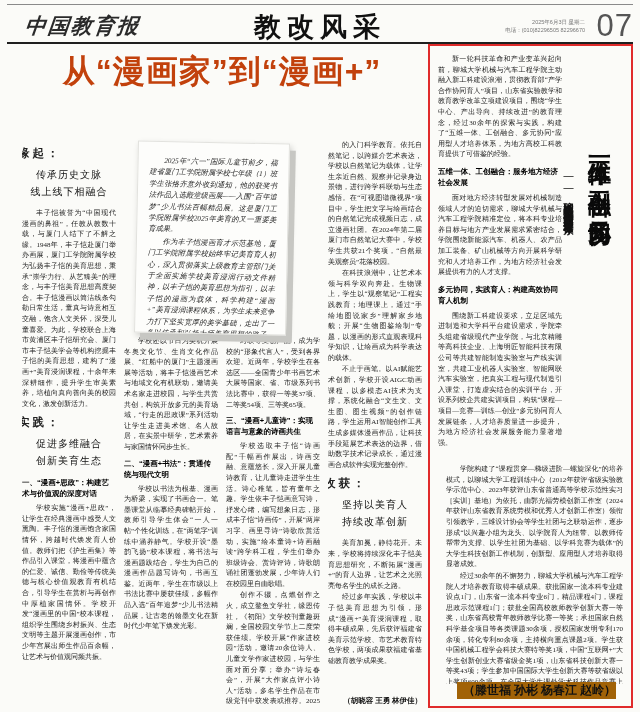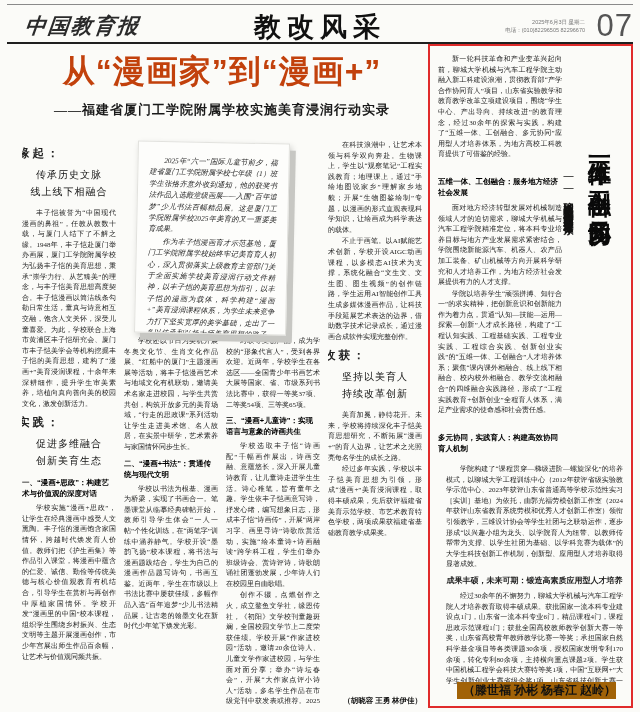--- a/index.html
+++ b/index.html
@@ -93,21 +93,21 @@
   }
 
   
   .right-article {
     position:absolute; left:428px; top:44px; width:205px; height:664px;
     border:2.5px solid #e02b2b; background:#fbfbf8;
   }
   .ra-topcol {
     position:absolute; left:8px; top:8px; width:124px; height:404px; overflow:hidden;
   }
-  .ra-topcol .it-head3, .ra-bottom .it-head3 { font-size:7.5px; margin:16px 0 5px 0; }
+  .ra-topcol .it-head3, .ra-bottom .it-head3 { font-size:7.5px; margin:6px 0 5px 0; }
   .ra-vertical-subtitle {
     position:absolute; right:56px; top:124px; height:300px;
     writing-mode:vertical-rl; text-orientation:upright;
     font-size:10px; font-weight:bold; letter-spacing:1px; color:#111;
     font-family:"Liberation Serif", serif;
   }
   .ra-vertical-title {
     position:absolute; right:16px; top:96px; height:328px;
     writing-mode:vertical-rl; text-orientation:upright;
     font-size:23px; font-weight:bold; color:#0a0a0a; letter-spacing:1px;
@@ -137,21 +137,20 @@
     <div>2025年6月3日 星期二</div>
     <div>电话：(010)82296505 82296670</div>
   </div>
   <div class="page-number">07</div>
 </div>
 
 <div class="mainrule" style="background: rgb(31, 31, 31);"></div>
 
 <div class="left-article">
   <div class="la-title">从“漫画家”到“漫画+”</div>
-  <div class="la-subtitle">——福建省厦门工学院附属学校实施美育浸润行动实录</div>
 
   <div class="la-cols">
     <div class="col">
         <div class="it-label">缘起：</div>
         <div class="it-head2">
           <div>传承历史文脉</div>
           <div>线上线下相融合</div>
         </div>
         <div class="it-para">丰子恺被誉为“中国现代漫画的鼻祖”，任教从教数十载，与厦门人结下了不解之缘。1948年，丰子恺赴厦门举办画展，厦门工学院附属学校为弘扬丰子恺的美育思想，秉承“崇学力行、从艺臻美”的理念，与丰子恺美育思想高度契合。丰子恺漫画以简洁线条勾勒日常生活，童真与诗意相互交融，饱含人文关怀，深受儿童喜爱。为此，学校联合上海市黄浦区丰子恺研究会、厦门市丰子恺美学会等机构挖掘丰子恺的美育思想，建构了“漫画+”美育浸润课程，十余年来深耕细作，提升学生审美素养，培植向真向善向美的校园文化，激发创新活力。</div>
         <div class="it-label">实践：</div>
@@ -167,20 +166,21 @@
         <div class="it-head3">二、“漫画+书法”：贯通传统与现代文明</div>
         <div class="it-para">学校以书法为根基、漫画为桥梁，实现了书画合一。笔墨课堂从临摹经典碑帖开始，教师引导学生体会“一人一帖”个性化训练，在“两笔字”训练中涵养静气。学校开设“墨韵飞扬”校本课程，将书法与漫画题跋结合，学生为自己的漫画作品题写诗句，书画互鉴。近两年，学生在市级以上书法比赛中屡获佳绩，多幅作品入选“百年追梦”少儿书法精品展，让古老的翰墨文化在新时代少年笔下焕发光彩。</div>
       </div>
     <div class="col col-pad">
         <div class="it-para">对联等文创产品，成为学校的“形象代言人”，受到各界欢迎。近两年，学校学生在各选区——全国青少年书画艺术大展等国家、省、市级系列书法比赛中，获得一等奖37项、二等奖54项、三等奖65项。</div>
         <div class="it-head3">三、“漫画+儿童诗”：实现语言与意象的诗画共生</div>
         <div class="it-para">学校选取丰子恺“诗画配”千幅画作展出，诗画交融、意蕴悠长，深入开展儿童诗教育，让儿童诗走进学生生活。诗心稚笔，皆有童年之趣。学生依丰子恺画意写诗，抒发心绪，编写想象日志，形成丰子恺“诗画传”，开展“两岸习字、画里寻诗”诗歌欣赏活动，实施“绘本童诗+诗画融读”跨学科工程，学生们举办班级诗会、赏诗评诗，诗歌朗诵社团蓬勃发展，少年诗人们在校园里自由歌唱。</div>
         <div class="it-para">创作不辍，点燃创作之火，成立鳌鱼文学社，缘恩传社，《初阳》文学校刊童趣斑斓，全国校园文学节上二度荣获佳绩。学校开展“作家进校园”活动，邀请20余位诗人、儿童文学作家进校园，与学生面对面分享；举办“诗坛春会”，开展“大作家点评小诗人”活动，多名学生作品在市级党刊中获发表或推荐。2025年上半年，一年级（1）班学生林子琪创作的儿童诗、六年级（4）班学生杨佳璐的作品《冬日里的暖阳》在市级刊物上发表。</div>
       </div>
     <div class="col">
+      <div class="it-para">的入门科学教育。依托自然笔记，以跨媒介艺术表达，学校以自然笔记为载体，让学生亲近自然、观察并记录身边景物，进行跨学科联动与生态感悟。在“可视图谱微视界”项目中，学生把文字与绘画结合的自然笔记完成视频日志，成立漫画社团。在2024年第二届厦门市自然笔记大赛中，学校学生共获21个奖项，“自然最美观察员”花落校园。</div>
         <div class="it-para">在科技浪潮中，让艺术本领与科学双向奔赴。生物课上，学生以“观察笔记”工程实践教育；地理课上，通过“手绘地图说家乡”理解家乡地貌；开展“生物图鉴绘制”专题，以漫画的形式直观表现科学知识，让绘画成为科学表达的载体。</div>
         <div class="it-para">不止于画笔。以AI赋能艺术创新，学校开设AIGC动画课程，以多模态AI技术为支撑，系统化融合“文生文、文生图、图生视频”的创作链路，学生运用AI智能创作工具生成多媒体漫画作品，让科技手段延展艺术表达的边界，借助数字技术记录成长，通过漫画合成软件实现完整创作。</div>
         <div class="it-label">收获：</div>
         <div class="it-head2">
           <div>坚持以美育人</div>
           <div>持续改革创新</div>
         </div>
         <div class="it-para">美育加冕，静待花开。未来，学校将持续深化丰子恺美育思想研究，不断拓展“漫画+”的育人边界，让艺术之光照亮每名学生的成长之路。</div>
         <div class="it-para">经过多年实践，学校以丰子恺美育思想为引领，形成“漫画+”美育浸润课程，取得丰硕成果，先后获评福建省美育示范学校、市艺术教育特色学校，两项成果获福建省基础教育教学成果奖。</div>
         <div class="byline">（胡晓容 王勇 林伊佳）</div>
@@ -191,25 +191,23 @@
       <div class="it-para">2025年“六一”国际儿童节前夕，福建省厦门工学院附属学校七年级（1）班学生张恪齐意外收到通知，他的获奖书法作品入选殿堂级画展——入围“百年追梦”少儿书法百幅精品展。这是厦门工学院附属学校2025年美育的又一重要美育成果。</div>
       <div class="it-para">作为丰子恺漫画育才示范基地，厦门工学院附属学校始终牢记美育育人初心，深入贯彻落实上级教育主管部门关于全面实施学校美育浸润行动文件精神，以丰子恺的美育思想为指引，以丰子恺的漫画为载体，科学构建“漫画+”美育浸润课程体系，为学生未来竞争力打下坚实宽厚的美学基础，走出了一条以传承和弘扬大师美育思想的路子，推动学校美育工作高质量发展之路。</div>
     </div>
 </div>
 
 <div class="right-article" style="border-color: rgb(224, 43, 43);">
   <div class="ra-topcol">
       <div class="it-para">新一轮科技革命和产业变革兴起向前，聊城大学机械与汽车工程学院主动融入新工科建设浪潮，贯彻教育部“产学合作协同育人”项目，山东省实验教学和教育教学改革立项建设项目，围绕“学生中心、产出导向、持续改进”的教育理念，经过30余年的探索与实践，构建了“五维一体、工创融合、多元协同”应用型人才培养体系，为地方高校工科教育提供了可借鉴的经验。</div>
       <div class="it-head3">五维一体、工创融合：服务地方经济社会发展</div>
       <div class="it-para">面对地方经济转型发展对机械制造领域人才的迫切需求，聊城大学机械与汽车工程学院精准定位，将本科专业培养目标与地方产业发展需求紧密结合，学院围绕新能源汽车、机器人、农产品加工装备、矿山机械等方向开展科学研究和人才培养工作，为地方经济社会发展提供有力的人才支撑。</div>
-      <div class="it-para">学院以培养学生“顽强拼搏、知行合一”的求实精神，把创新意识和创新能力作为着力点，贯通“认知—技能—运用—探索—创新”人才成长路径，构建了“工程认知实践、工程基础实践、工程专业实践、工程综合实践、创新创业实践”的“五维一体、工创融合”人才培养体系；聚焦“课内课外相融合、线上线下相融合、校内校外相融合、教学交流相融合”的四维融合实践路径，形成了“工程实践教育+创新创业”全程育人体系，满足产业需求的使命感和社会责任感。</div>
       <div class="it-head3">多元协同，实践育人：构建高效协同育人机制</div>
       <div class="it-para">围绕新工科建设要求，立足区域先进制造和大学科平台建设需求，学院牵头组建省级现代产业学院，与北京精雕等高科技企业、上海明匠智能科技有限公司等共建智能制造实验室与产线实训室，共建工业机器人实验室、智能网联汽车实验室，把真实工程与现代制造引入课堂，打造虚实结合的实训平台，开设系列校企共建实训项目，构筑“课程—项目—竞赛—训练—创业”多元协同育人发展链条，人才培养质量进一步提升，为地方经济社会发展服务能力显著增强。</div>
     </div>
   <div class="ra-vertical-subtitle">——聊城大学机械与汽车工程学院构建应用型人才培养体系</div>
   <div class="ra-vertical-title">五维一体 工创融合 多元协同</div>
   <div class="ra-bottom">
       <div class="it-para">学院构建了“课程贯穿—梯级进阶—螺旋深化”的培养模式，以聊城大学工程训练中心（2012年获评省级实验教学示范中心、2023年获评山东省普通高等学校示范性实习［实训］基地）为依托，由郭光福劳模创新工作室（2024年获评山东省教育系统劳模和优秀人才创新工作室）领衔引领教学，三维设计协会等学生社团与之联动运作，逐步形成“以兴趣小组为龙头、以学院育人为纽带、以教师传帮带为支撑、以学生社团为基础、以学科竞赛为载体”的大学生科技创新工作机制，创新型、应用型人才培养取得显著成效。</div>
-      <div class="head-center">成果丰硕，未来可期：锻造高素质应用型人才培养</div>
       <div class="it-para">经过30余年的不懈努力，聊城大学机械与汽车工程学院人才培养教育取得丰硕成果。获批国家一流本科专业建设点1门，山东省一流本科专业6门，精品课程4门，课程思政示范课程1门；获批全国高校教师教学创新大赛一等奖，山东省高校青年教师教学比赛一等奖；承担国家自然科学基金项目等各类课题30余项，授权国家发明专利170余项，转化专利80余项，主持横向重点课题2项。学生获中国机械工程学会科技大赛特等奖1项，中国“互联网+”大学生创新创业大赛省级金奖1项，山东省科技创新大赛一等奖43项；学生参加中国国际大学生创新大赛等获省级以上奖项600余项，在全国大学生课外学术科技作品竞赛上获得全国特等奖1项，学生考研录取率和就业质量稳步提升。</div>
     </div>
   <div class="ra-byline">（滕世福 孙彬 杨春江 赵岭）</div>
 </div>
 
 </body></html>

